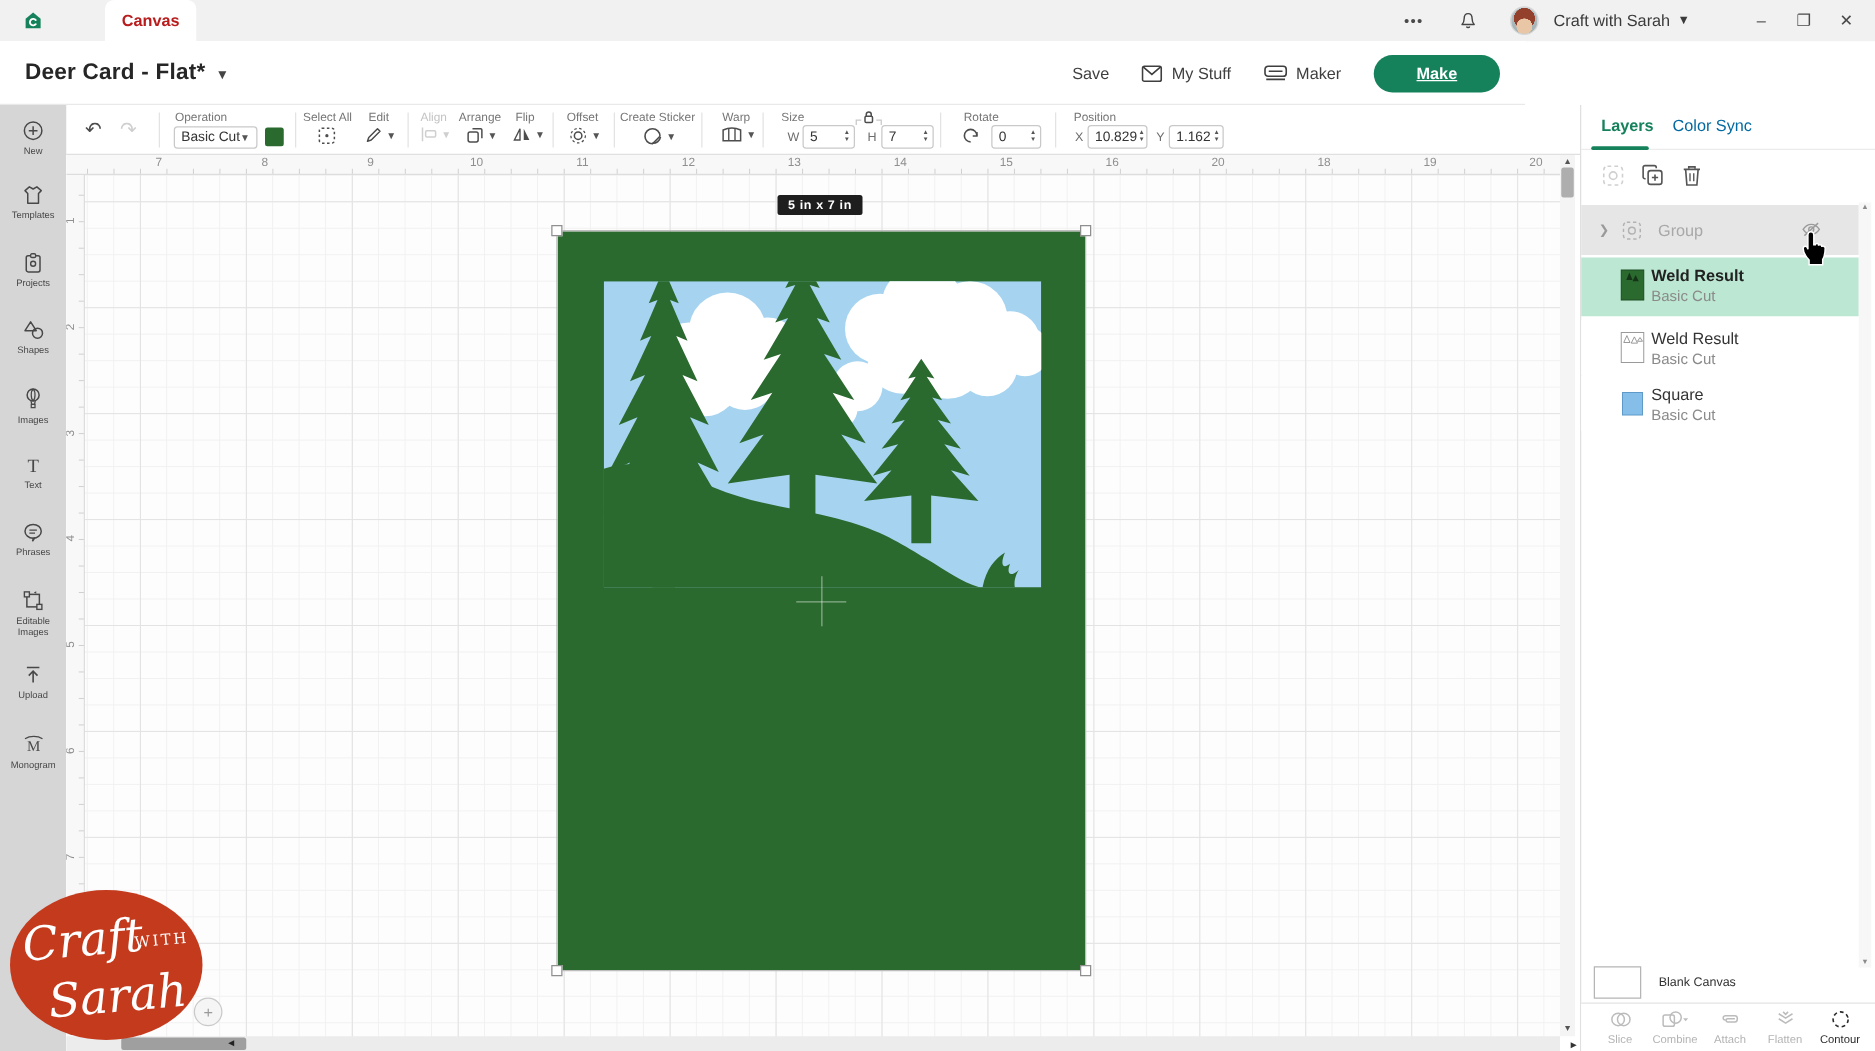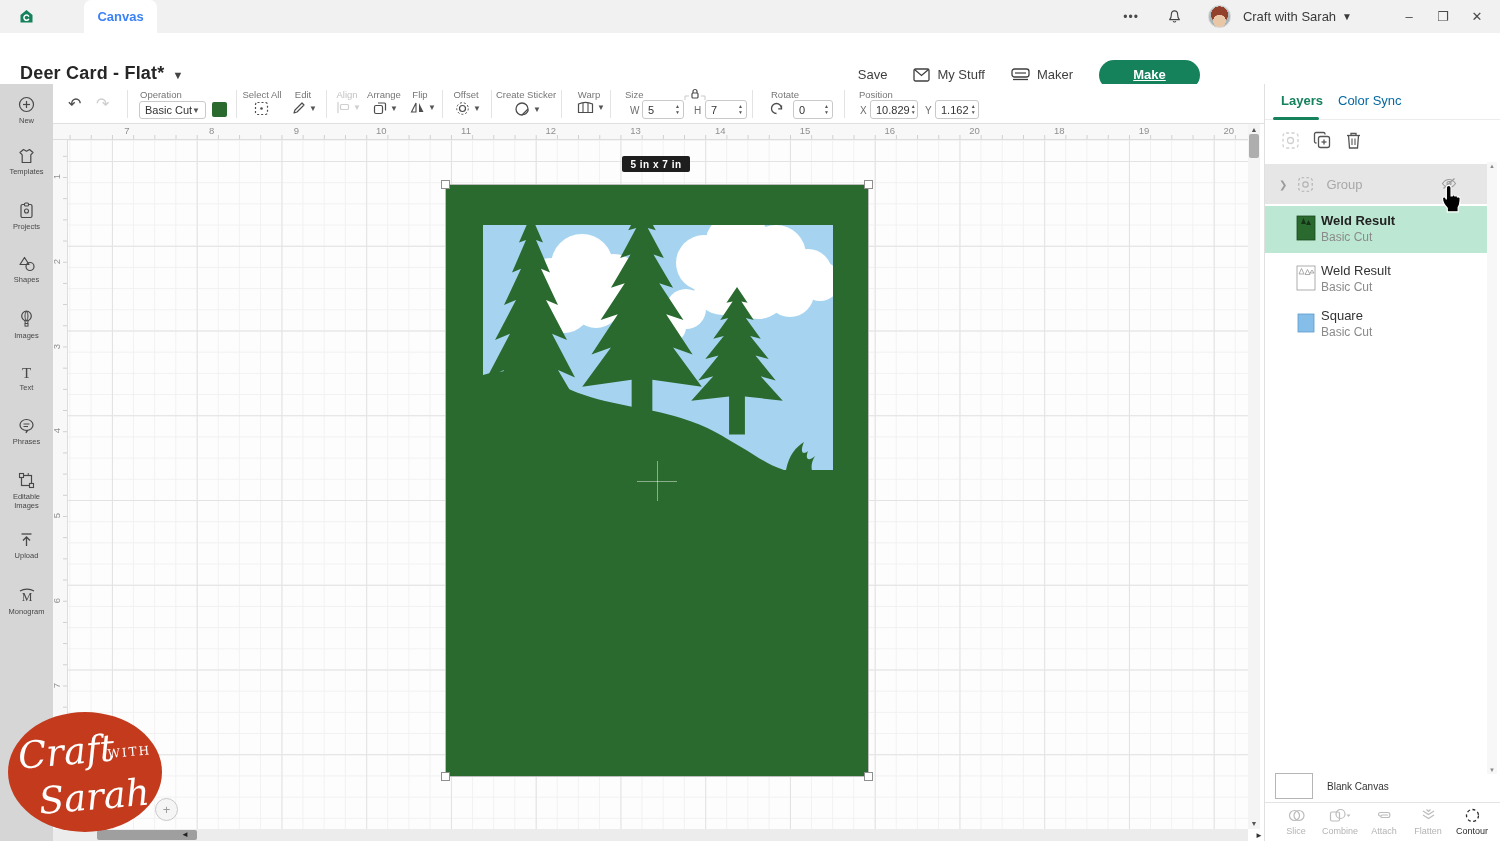--- a/index.html
+++ b/index.html
@@ -4,37 +4,37 @@
 <style>
   * { margin:0; padding:0; box-sizing:border-box; }
   html,body { width:1500px; height:841px; overflow:hidden; }
   body { font-family:"Liberation Sans", sans-serif; background:#fff; position:relative; }
   #app { position:absolute; inset:0; width:1500px; height:841px; }
 
   
   .topbar { position:absolute; left:0; top:0; width:1500px; height:33px; background:#f1f1f1; }
   .home-group { position:absolute; left:18px; top:0; height:33px; display:flex; align-items:center; gap:9px; }
   .home-label { font-size:13px; font-weight:bold; color:#3c3c3c;padding-left:40px; }
-  .canvas-tab { position:absolute; left:84px; top:0; width:73px; height:33px; background:#fff; border-radius:7px 7px 0 0; display:flex; align-items:center; justify-content:center; font-size:13px; font-weight:bold; color:#3b82f6; }
+  .canvas-tab { position:absolute; left:84px; top:0; width:73px; height:33px; background:#fff; border-radius:7px 7px 0 0; display:flex; align-items:center; justify-content:center; font-size:13px; font-weight:bold; color:#b91c1c; }
   .top-right { position:absolute; right:0; top:0; height:33px; display:flex; align-items:center; }
   .ellipsis { font-size:12px; color:#4a4a4a; letter-spacing:1px; margin-right:28px; }
   .bell { margin-right:26px; display:flex; }
   .avatar { width:23px; height:23px; border-radius:50%; margin-right:12px;
     background:
       radial-gradient(circle at 50% 72%, #e9c7a6 0 34%, rgba(0,0,0,0) 35%),
       radial-gradient(circle at 50% 42%, #93402c 0 52%, rgba(0,0,0,0) 53%),
       linear-gradient(#b8c4c6,#9fb0b4);
     border:1px solid #d6d6d6; }
   .account-name { font-size:13px; color:#3a3a3a; margin-right:6px; }
   .chev { color:#3a3a3a; font-size:10px; margin-right:40px; }
   .winbtn { width:34px; text-align:center; color:#4a4a4a; font-size:13px; line-height:33px; }
   .winbtn.close { margin-right:6px; }
 
   
-  .projectbar { position:absolute; left:0; top:33px; width:1220px; height:51px; background:#fff; border-bottom:1px solid #e9e9e9;margin-top:16px; }
+  .projectbar { position:absolute; left:0; top:33px; width:1220px; height:51px; background:#fff; border-bottom:1px solid #e9e9e9; }
   .proj-title { position:absolute; left:20px; top:14px; font-size:18px; font-weight:bold; color:#262626; letter-spacing:.2px; }
   .proj-title .caret { font-size:11px; font-weight:normal; color:#444; margin-left:8px; }
   .proj-actions { position:absolute; right:20px; top:0; height:51px; display:flex; align-items:center; gap:26px; }
   .proj-link { font-size:13px; color:#3f3f3f; display:flex; align-items:center; gap:7px; }
   .make-btn { width:101px; height:30px; background:#15825c; color:#fff; font-size:13px; font-weight:bold; border:none; border-radius:16px; display:flex; align-items:center; justify-content:center;text-decoration:underline; }
 
   
   .toolbar { position:absolute; left:53px; top:84px; width:1211px; height:40px; background:#fff; border-bottom:1px solid #e0e0e0; font-size:10px; color:#757575; }
   .tb-abs { position:absolute; }
   .tb-sep { position:absolute; top:6px; width:1px; height:28px; background:#e3e3e3; }

